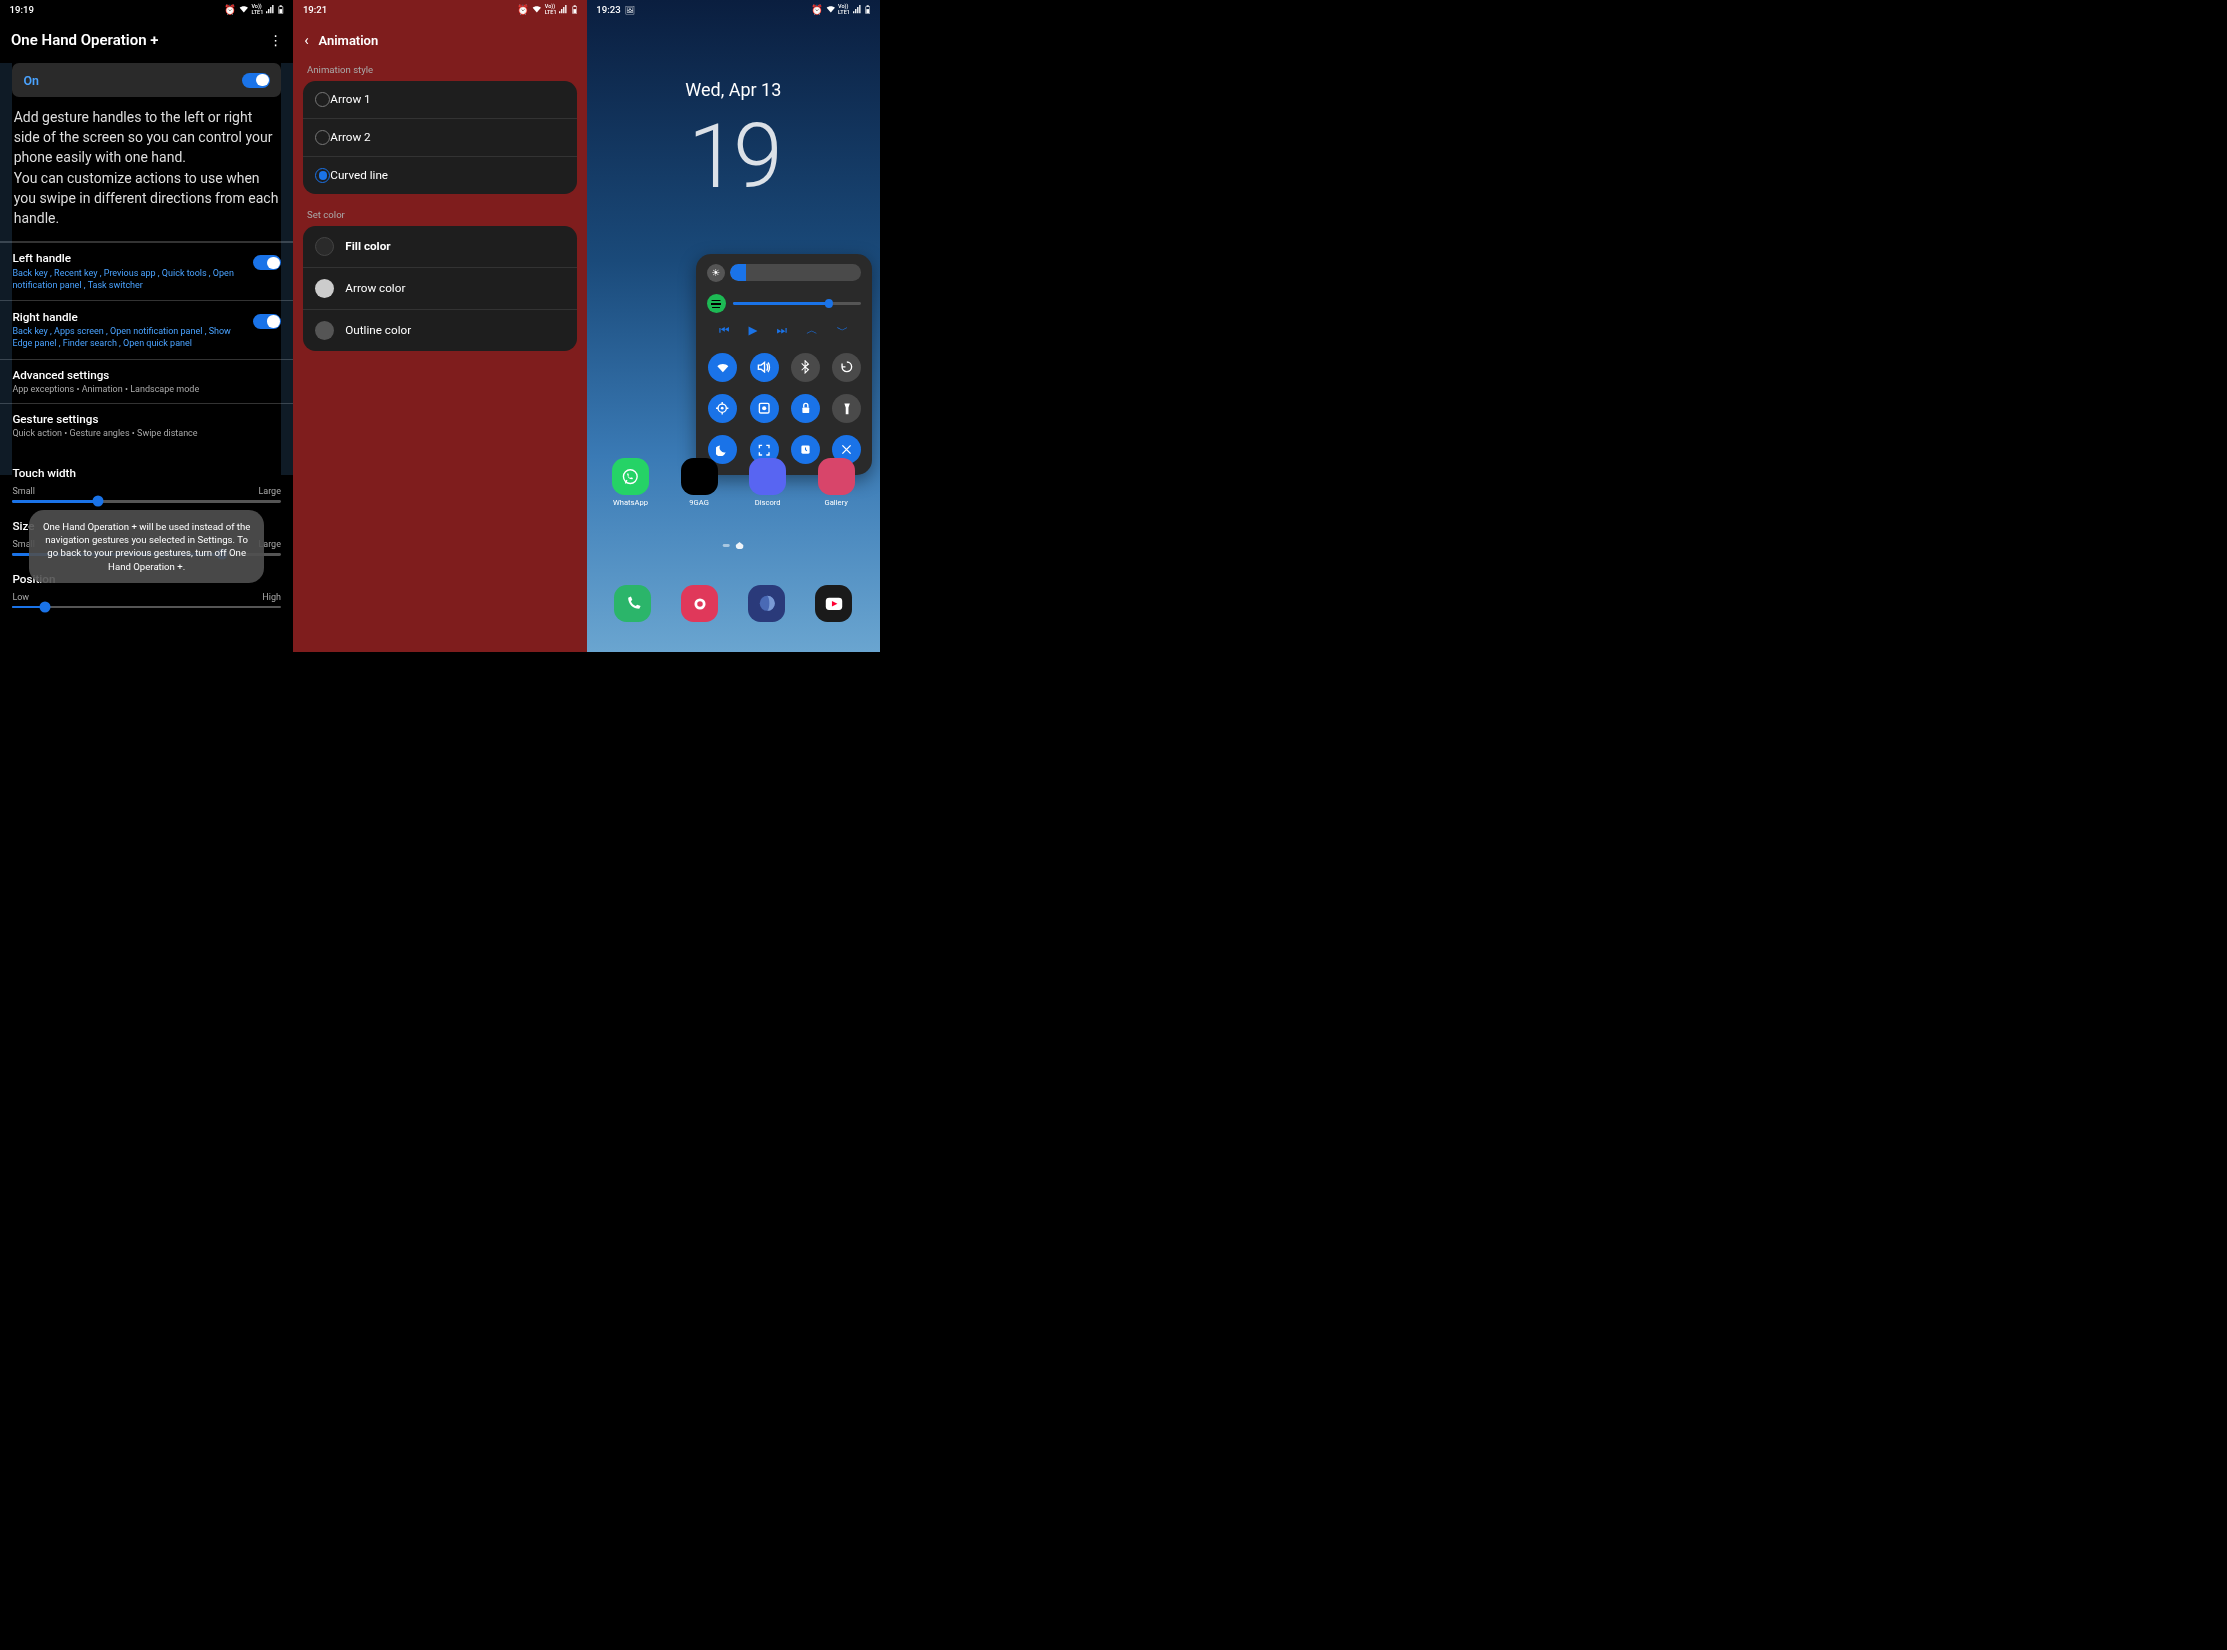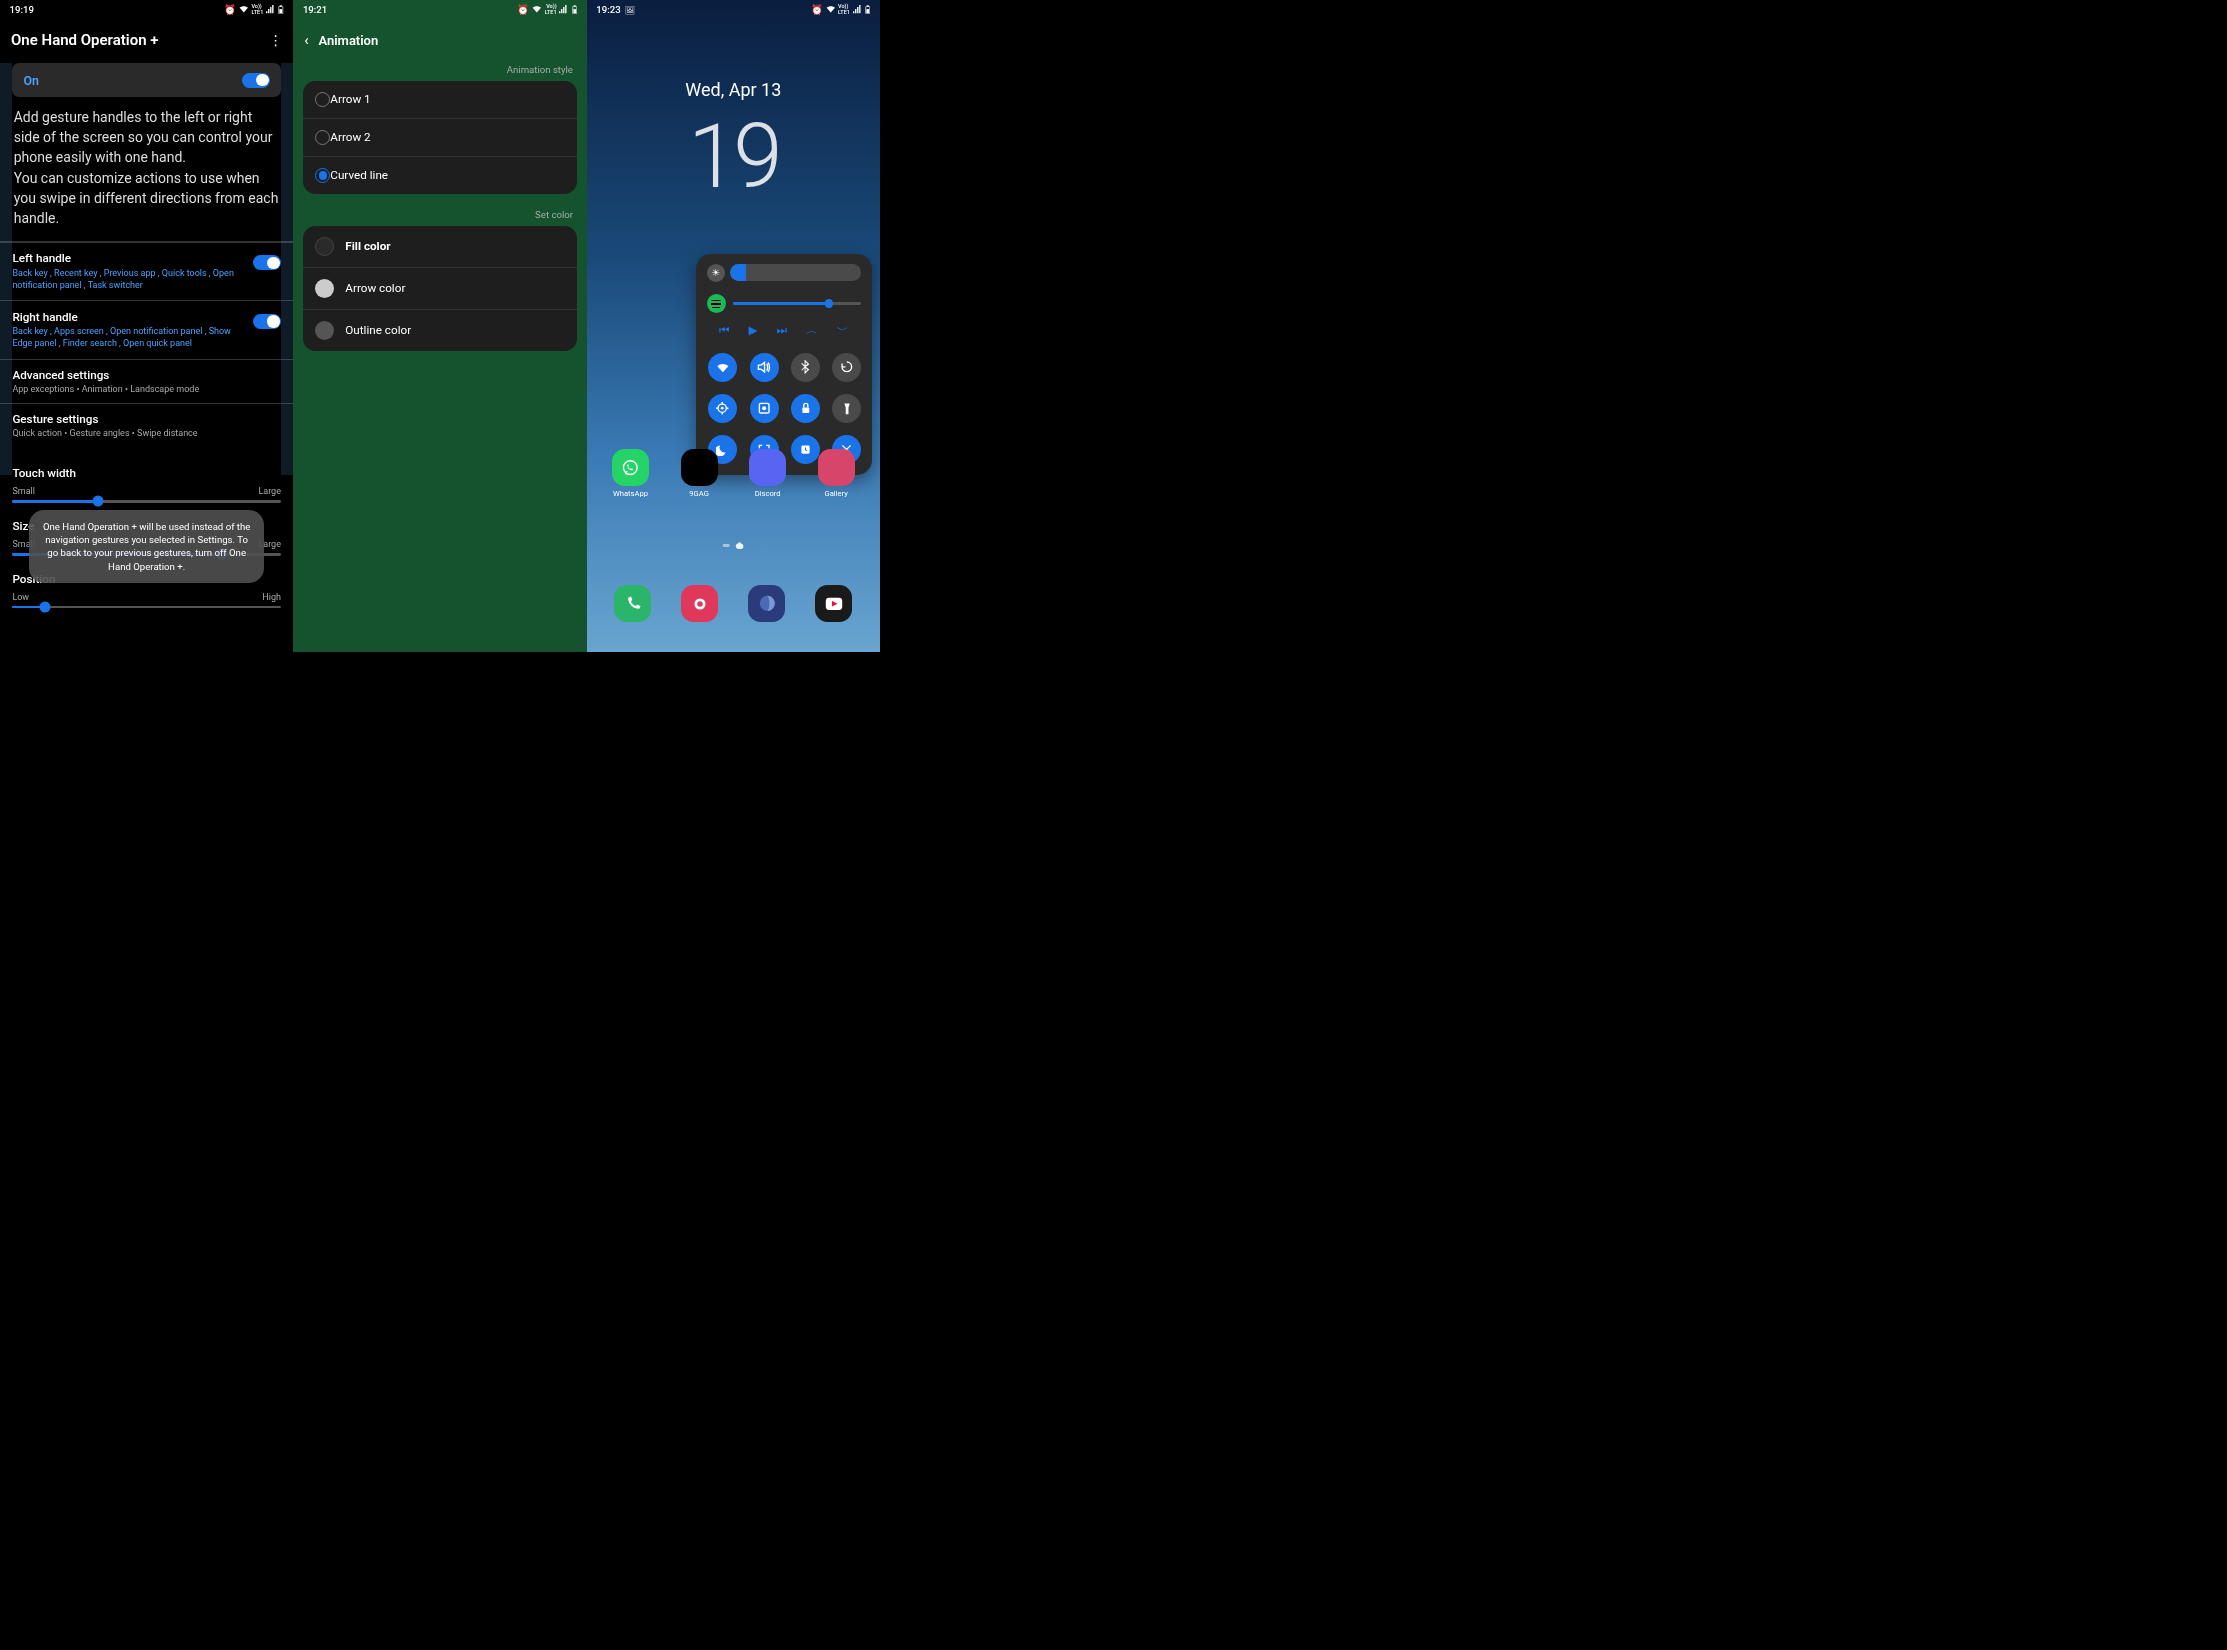--- a/index.html
+++ b/index.html
@@ -12,21 +12,21 @@
     overflow: hidden;
   }
   .screen {
     flex: 1;
     height: 100%;
     position: relative;
     color: #fff;
     overflow: hidden;
   }
   .screen1 { background: #000; }
-  .screen2 { background: #14532d; text-align: right; }
+  .screen2 { background: #7f1d1d; }
   .screen3 { background: linear-gradient(to bottom, #0a1e3f 0%, #1a4a7a 40%, #3a7ab5 70%, #6aa5d0 100%); }
 
   
   .statusbar {
     display: flex;
     justify-content: space-between;
     align-items: center;
     padding: 4.1px 9.6px;
     font-size: 9.6px;
     font-weight: 500;
@@ -313,21 +313,21 @@
     justify-content: center;
     color: #fff;
     font-size: 12.4px;
     justify-self: center;
   }
   .qp-btn.on { background: #1a73e8; }
   .qp-btn.off { background: #4a4a4a; }
 
   .app-row {
     position: absolute;
-    bottom: 154px;
+    bottom: 145px;
     left: 0; right: 0;
     display: flex;
     justify-content: space-around;
     padding: 0 9.6px;
   }
   .app {
     display: flex;
     flex-direction: column;
     align-items: center;
     gap: 2.7px;

